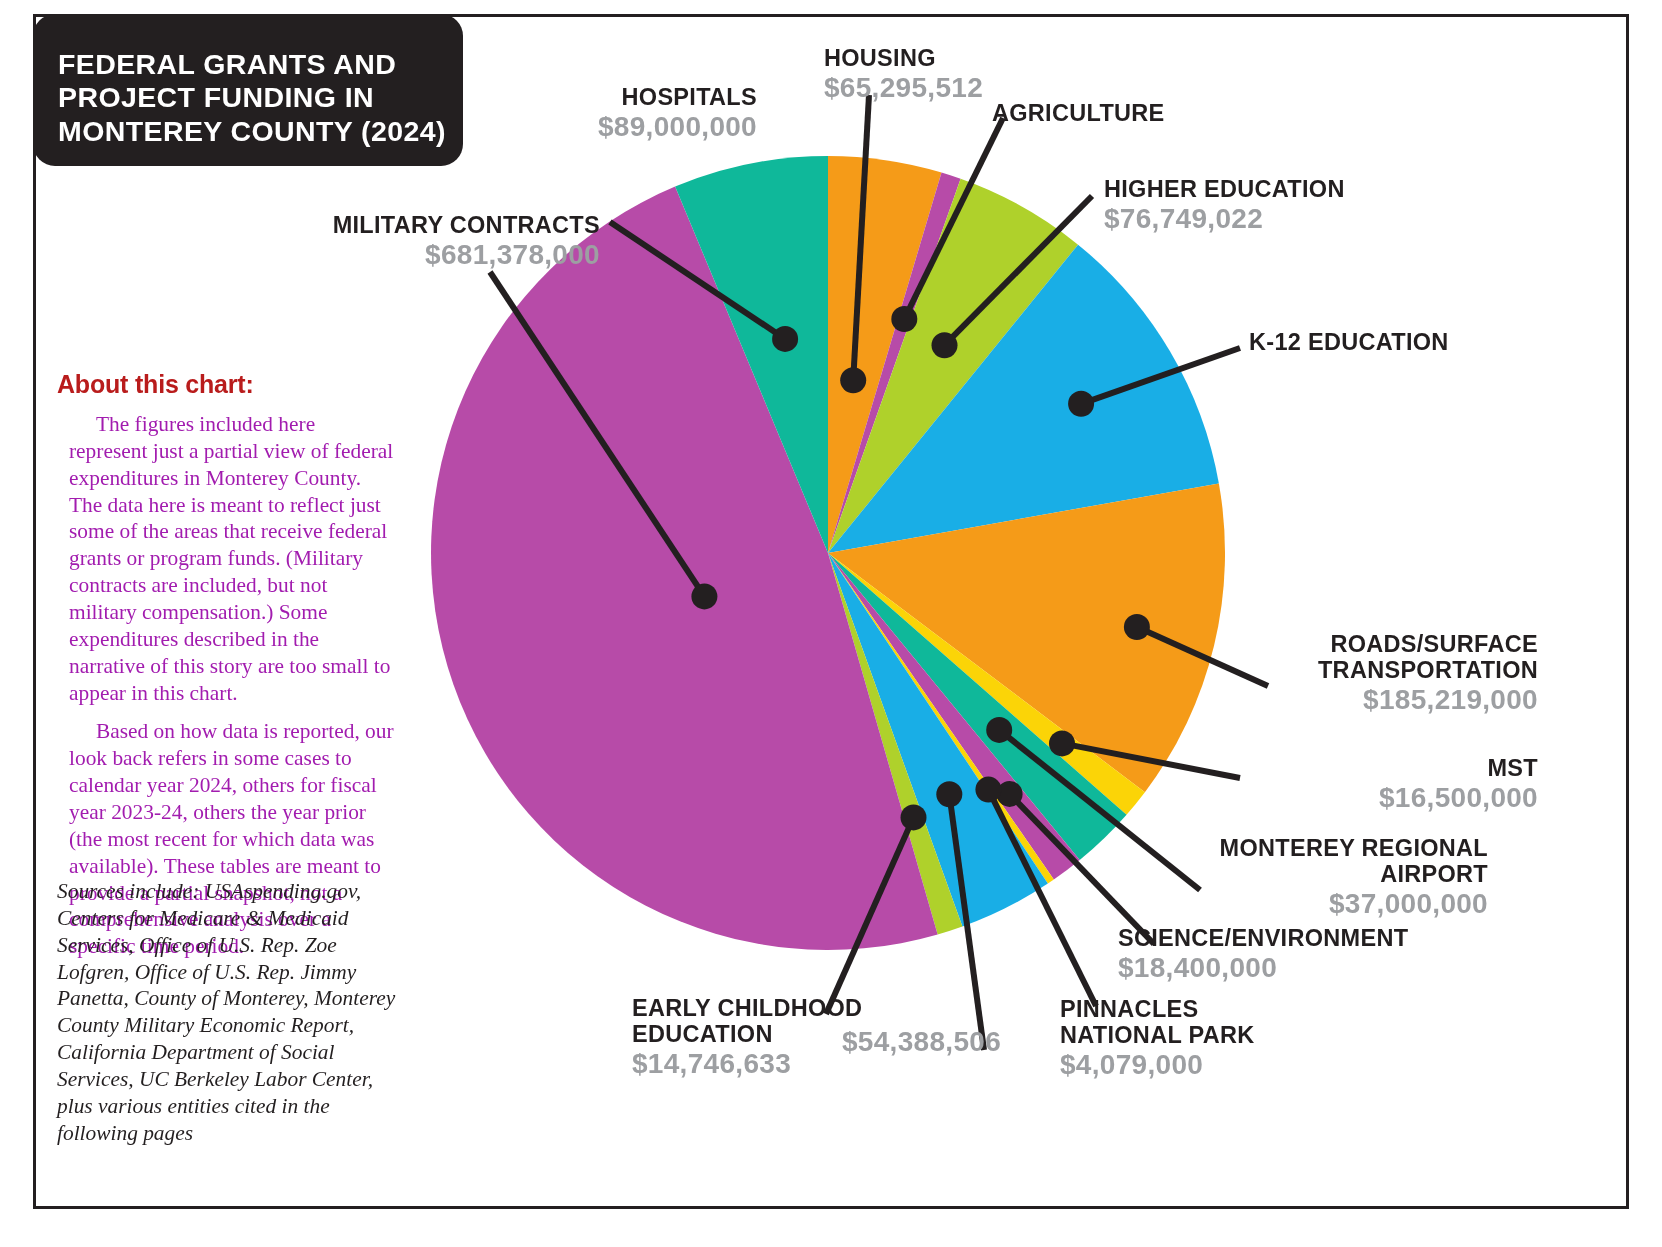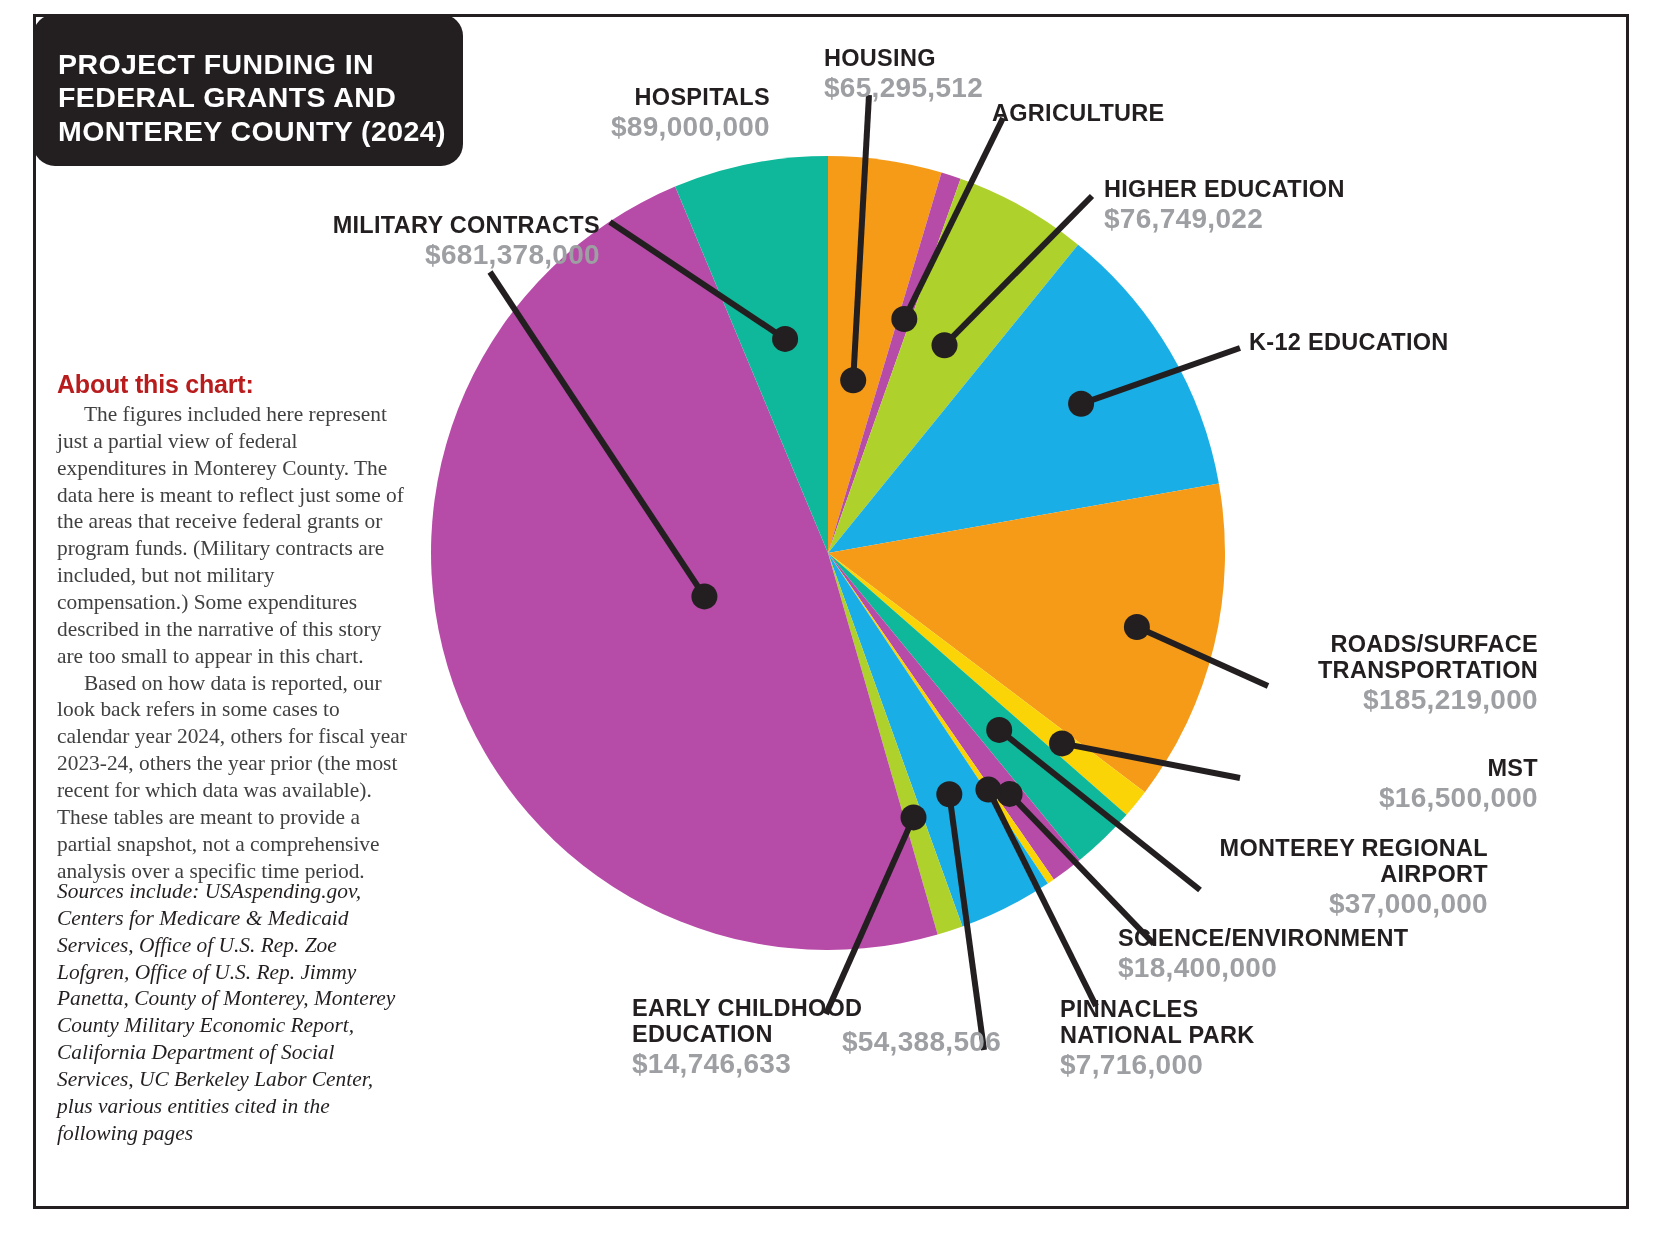--- a/index.html
+++ b/index.html
@@ -45,25 +45,25 @@
   }
   #about h3{
     margin:0 0 2px 0;
     font-size:25px;
     font-weight:bold;
     color:#b91c1c;
     letter-spacing:-0.2px;
     font-family:"Liberation Sans", sans-serif;
   }
   #about p{
-    margin:0;
+    margin:12px;
     font-family:"Liberation Serif", serif;
     font-size:21.4px;
     line-height:1.255;
-    color:#404040;
+    color:#a21caf;
     text-indent:27px;
     text-align:left;
   }
   #sources{
     position:absolute;
     left:57px;top:878px;
     width:352px;
     font-family:"Liberation Serif", serif;
     font-style:italic;
     font-size:21.4px;
@@ -154,38 +154,38 @@
         <circle cx="1009.6" cy="793.9" r="13"></circle>
         <circle cx="988.4" cy="789.6" r="13"></circle>
         <circle cx="949.3" cy="794.2" r="13"></circle>
         <circle cx="913.5" cy="817.4" r="13"></circle>
         <circle cx="704.4" cy="596.4" r="13"></circle>
       </g>
 </svg>
 </div>
 
 <div id="title-badge">
+  <div class="t">FEDERAL GRANTS AND</div>
   <div class="t">PROJECT FUNDING IN</div>
-  <div class="t">FEDERAL GRANTS AND</div>
   <div class="t">MONTEREY COUNTY (2024)</div>
 </div>
 
 <div id="about">
   <h3>About this chart:</h3>
   <p>The figures included here represent just a partial view of federal expenditures in Monterey County. The data here is meant to reflect just some of the areas that receive federal grants or program funds. (Military contracts are included, but not military compensation.) Some expenditures described in the narrative of this story are too small to appear in this chart.</p>
   <p>Based on how data is reported, our look back refers in some cases to calendar year 2024, others for fiscal year 2023-24, others the year prior (the most recent for which data was available). These tables are meant to provide a partial snapshot, not a comprehensive analysis over a specific time period.</p>
 </div>
 <div id="sources">Sources include: USAspending.gov, Centers for Medicare &amp; Medicaid Services, Office of U.S. Rep. Zoe Lofgren, Office of U.S. Rep. Jimmy Panetta, County of Monterey, Monterey County Military Economic Report, California Department of Social Services, UC Berkeley Labor Center, plus various entities cited in the following pages</div>
 
 <div class="lbl r" style="left:300px;top:213px;width:300px;">
   <div class="name">MILITARY CONTRACTS</div>
   <div class="val">$681,378,000</div>
 </div>
 
-<div class="lbl r" style="left:470px;top:85px;width:300px;">
+<div class="lbl r" style="left:457px;top:85px;width:300px;">
   <div class="name">HOSPITALS</div>
   <div class="val">$89,000,000</div>
 </div>
 
 <div class="lbl l" style="left:824px;top:46px;width:300px;">
   <div class="name">HOUSING</div>
   <div class="val">$65,295,512</div>
 </div>
 
 <div class="lbl l" style="left:992px;top:101px;width:320px;">
@@ -219,21 +219,21 @@
 </div>
 
 <div class="lbl l" style="left:1118px;top:926px;width:340px;">
   <div class="name">SCIENCE/ENVIRONMENT</div>
   <div class="val">$18,400,000</div>
 </div>
 
 <div class="lbl l" style="left:1060px;top:997px;width:300px;">
   <div class="name">PINNACLES
 NATIONAL PARK</div>
-  <div class="val">$7,716,000</div>
+  <div class="val">$4,079,000</div>
 </div>
 
 <div class="lbl l" style="left:842px;top:1026px;width:300px;">
   <div class="val">$54,388,506</div>
 </div>
 
 <div class="lbl l" style="left:632px;top:996px;width:300px;">
   <div class="name">EARLY CHILDHOOD
 EDUCATION</div>
   <div class="val">$14,746,633</div>

